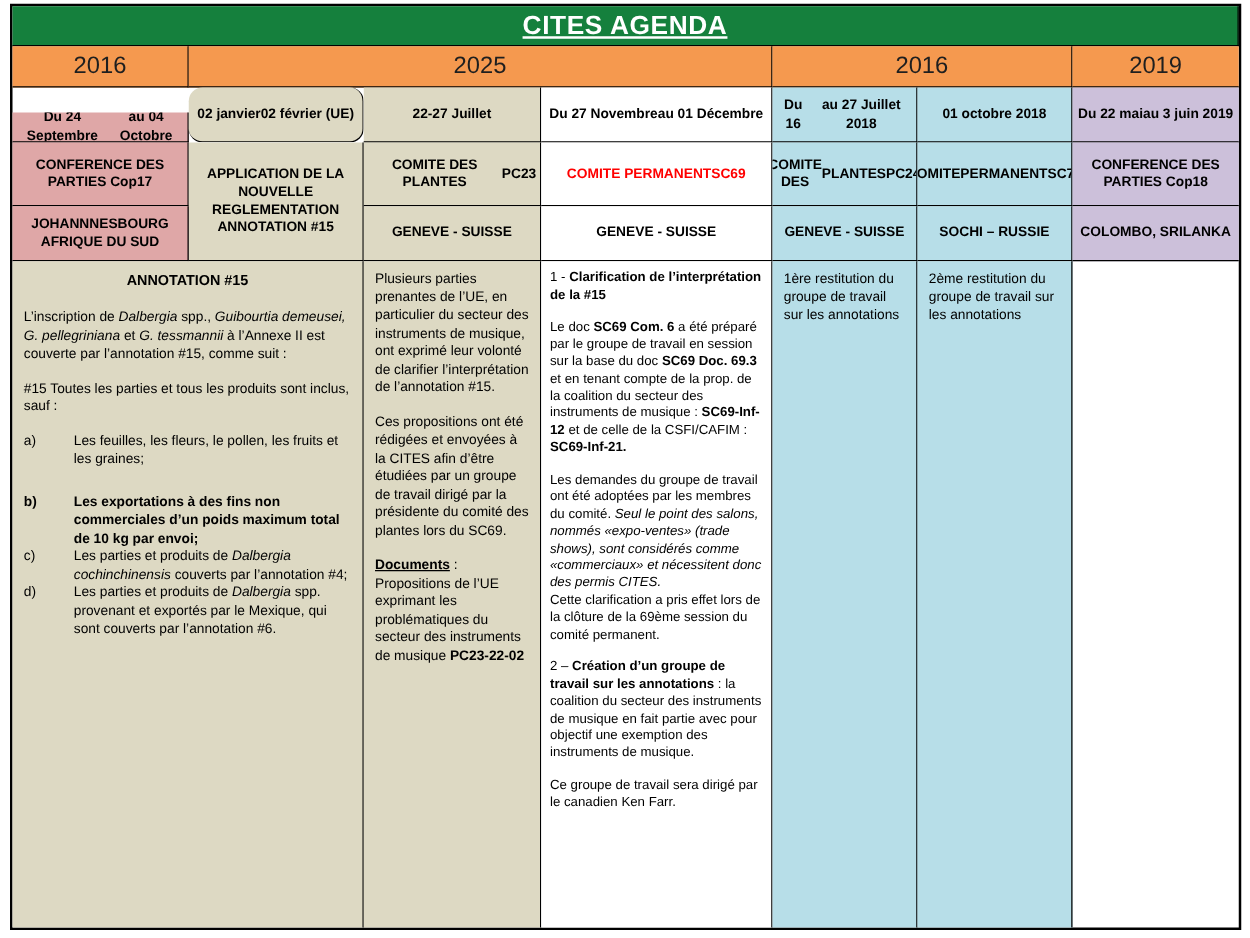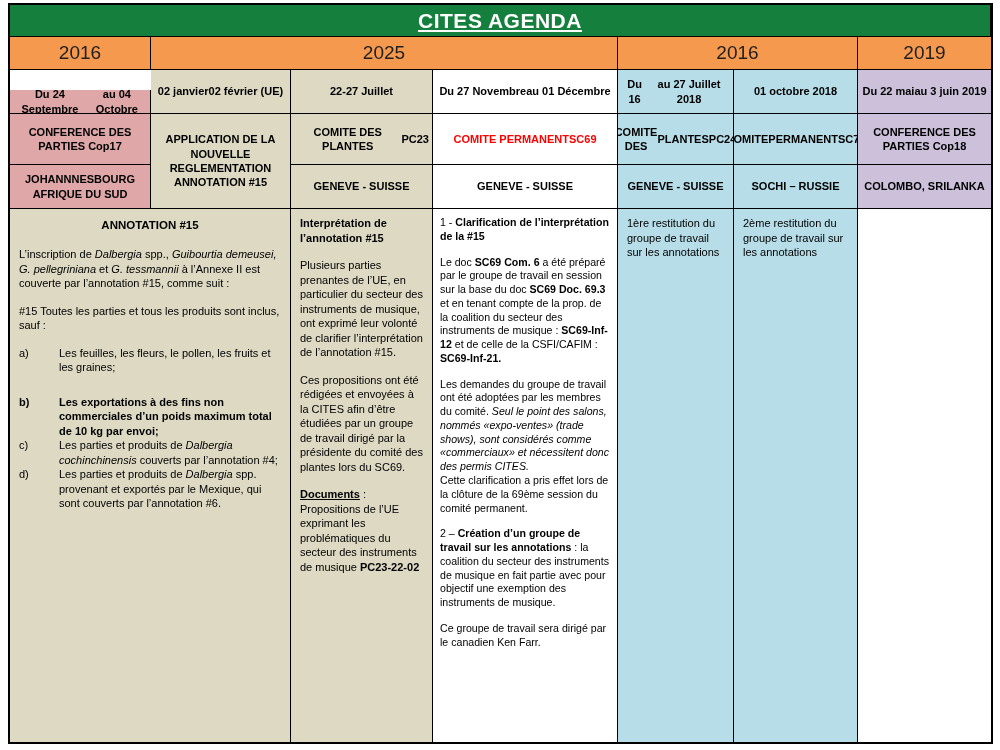--- a/index.html
+++ b/index.html
@@ -28,21 +28,21 @@
   .bg-beige{background:#DDD9C3;}
   .bg-white{background:#FFFFFF;}
   .bg-blue{background:#B7DEE8;}
   .bg-purple{background:#CCC0DA;}
   
   .title{grid-area:1/1/2/8;display:flex;align-items:center;justify-content:center;
          color:#fff;font-weight:bold;font-size:21px;letter-spacing:.5px;}
   .year{font-weight:400;font-size:19px;color:#1f1f1f;display:flex;align-items:center;justify-content:center;}
   .y16{grid-area:2/1/3/2;} .y17{grid-area:2/2/3/5;} .y18{grid-area:2/5/3/7;} .y19{grid-area:2/7/3/8;}
   
-  .d1{grid-area:3/1/4/2;margin-top:20px;} .d2{grid-area:3/2/4/3;} .d3{grid-area:3/3/4/4;} .d4{grid-area:3/4/4/5;}
+  .d1{grid-area:3/1/4/2;margin-top:20px;} .d2{grid-area:3/2/4/3;border-radius:11px;} .d3{grid-area:3/3/4/4;} .d4{grid-area:3/4/4/5;}
   .d5{grid-area:3/5/4/6;} .d6{grid-area:3/6/4/7;} .d7{grid-area:3/7/4/8;}
   .n1{grid-area:4/1/5/2;} .n2{grid-area:4/2/6/3;} .n3{grid-area:4/3/5/4;} .n4{grid-area:4/4/5/5;}
   .n5{grid-area:4/5/5/6;} .n6{grid-area:4/6/5/7;} .n7{grid-area:4/7/5/8;}
   .l1{grid-area:5/1/6/2;} .l3{grid-area:5/3/6/4;} .l4{grid-area:5/4/6/5;}
   .l5{grid-area:5/5/6/6;} .l6{grid-area:5/6/6/7;} .l7{grid-area:5/7/6/8;}
   .cA{grid-area:6/1/7/3;} .cB{grid-area:6/3/7/4;} .cC{grid-area:6/4/7/5;}
   .cD{grid-area:6/5/7/6;} .cE{grid-area:6/6/7/7;} .cF{grid-area:6/7/7/8;}
   .red{color:#FF0000;}
   
   .content{padding:7px 9px;font-size:11px;line-height:1.32;text-align:left;}
@@ -174,21 +174,20 @@
       <span class="lab">c)</span>
       <span class="txt"><span>Les parties et produits de </span><span class="i">Dalbergia cochinchinensis</span><span> couverts par l’annotation #4;</span></span>
     </div>
     <div class="item">
       <span class="lab">d)</span>
       <span class="txt"><span>Les parties et produits de </span><span class="i">Dalbergia</span><span> spp. provenant et exportés par le Mexique, qui sont couverts par l’annotation #6.</span></span>
     </div>
   </div>
 
   <div class="cell content bg-beige cB lr">
-    <div class="heading">Interprétation de l’annotation #15</div>
     <div class="para"><span>Plusieurs parties prenantes de l’UE, en particulier du secteur des instruments de musique, ont exprimé leur volonté de clarifier l’interprétation de l’annotation #15.</span></div>
     <div class="para"><span>Ces propositions ont été rédigées et envoyées à la CITES afin d’être étudiées par un groupe de travail dirigé par la présidente du comité des plantes lors du SC69.</span></div>
     <div class="para"><span class="b u">Documents</span><span> : Propositions de l’UE exprimant les problématiques du secteur des instruments de musique </span><span class="b">PC23-22-02</span></div>
   </div>
 
   <div class="cell content bg-white cC lr">
     <div class="para"><span>1 - </span><span class="b">Clarification de l’interprétation de la #15</span></div>
     <div class="para"><span>Le doc </span><span class="b">SC69 Com. 6</span><span> a été préparé par le groupe de travail en session sur la base du doc </span><span class="b">SC69 Doc. 69.3</span><span> et en tenant compte de la prop. de la coalition du secteur des instruments de musique : </span><span class="b">SC69-Inf-12</span><span> et de celle de la CSFI/CAFIM : </span><span class="b">SC69-Inf-21.</span></div>
     <div class="para"><span>Les demandes du groupe de travail ont été adoptées par les membres du comité. </span><span class="i">Seul le point des salons, nommés «expo-ventes» (trade shows), sont considérés comme «commerciaux» et nécessitent donc des permis CITES.</span><br><span>Cette clarification a pris effet lors de la clôture de la 69ème session du comité permanent.</span></div>
     <div class="para"><span>2 – </span><span class="b">Création d’un groupe de travail sur les annotations</span><span> : la coalition du secteur des instruments de musique en fait partie avec pour objectif une exemption des instruments de musique.</span></div>

